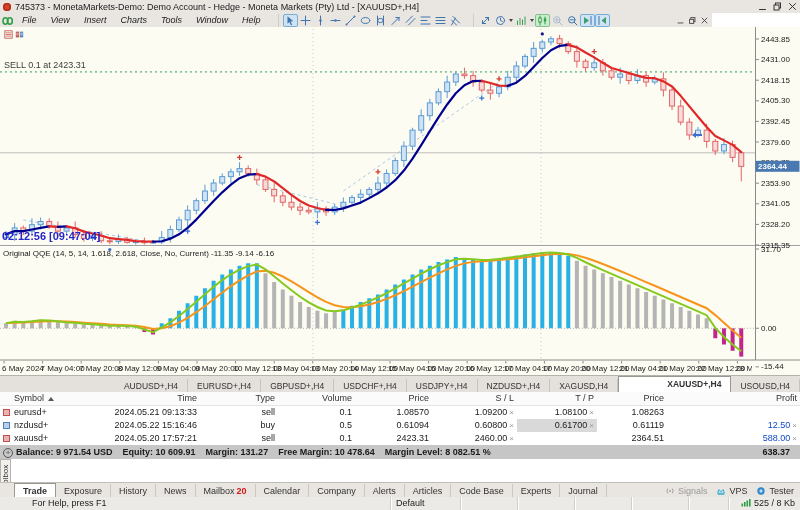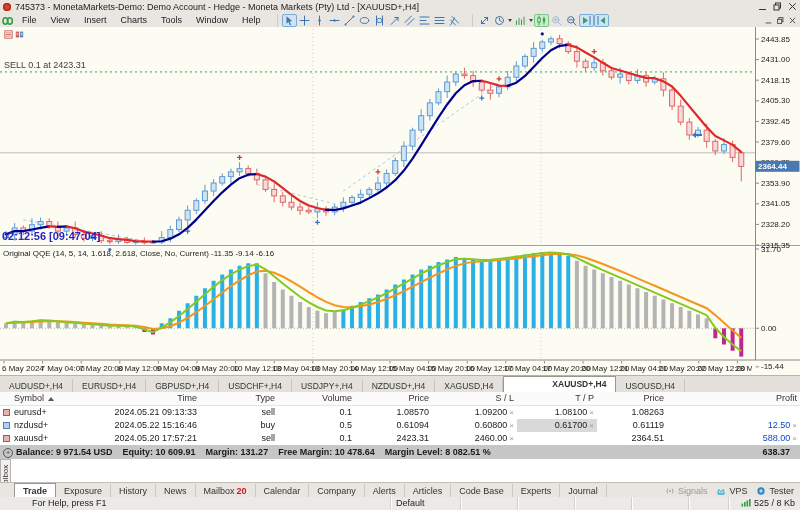--- a/index.html
+++ b/index.html
@@ -4,38 +4,38 @@
 <style>
   html,body{margin:0;padding:0;background:#9a9a9a;}
   #app{position:relative;width:800px;height:510px;background:#fff;font-family:"Liberation Sans",sans-serif;overflow:hidden;-webkit-font-smoothing:antialiased;}
   .abs{position:absolute;}
   
   .titlebar{left:0;top:0;width:800px;height:13px;background:#e9e6e2;display:flex;align-items:center;font-size:9px;color:#1a1a1a;}
   .appicon{width:8px;height:8px;border-radius:50%;background:#d8402a;margin:0 4px 0 3px;box-shadow:inset 0 0 0 1.5px #b22d1a;}
   .title{white-space:nowrap;overflow:hidden;}
   .winbtns{margin-left:auto;display:flex;}
   .winbtn{width:15px;height:11px;display:flex;align-items:center;justify-content:center;}
-  .menurow{left:0;top:13px;width:800px;height:14px;background:#e9e6e2;border-bottom:1px solid #c6c2bc;display:flex;align-items:center;font-size:9px;color:#222;}
+  .menurow{left:0;top:13px;width:712px;height:14px;background:#e9e6e2;border-bottom:1px solid #c6c2bc;display:flex;align-items:center;font-size:9px;color:#222;font-style:italic;}
   .menu-item{padding:0 7px;line-height:13px;cursor:default;}
   .tbgroup{display:flex;align-items:center;margin-left:10px;border-left:1px solid #cfccc7;padding-left:4px;height:13px;}
   .tbtn{width:15px;height:13px;display:flex;align-items:center;justify-content:center;border:1px solid transparent;border-radius:2px;box-sizing:border-box;}
   .tbtn.sel{background:#cfe3f3;border-color:#7aadd6;}
   .tbtn.selg{background:#cdeccf;border-color:#7fc28a;}
   .tbtn.dis{opacity:.38;}
   .caret{width:0;height:0;border-left:2.5px solid transparent;border-right:2.5px solid transparent;border-top:3px solid #444;margin:0 1px;}
   .ic{display:block;}
   .ic [stroke]{stroke-linecap:round;}
   
   .symline{left:21px;top:30px;font-size:9px;color:#1a1a1a;pointer-events:none;white-space:nowrap;}
   .symicons{left:4px;top:30px;display:flex;gap:2px;}
   .sell-label{left:4px;top:60px;font-size:9px;color:#3c3c3c;pointer-events:none;}
   .countdown{left:2px;top:230px;font-size:11px;font-weight:bold;color:#2525c8;pointer-events:none;}
   .qqe-label{left:3px;top:249px;font-size:8px;color:#1a1a1a;pointer-events:none;}
   
-  .symtabs{left:0;top:375px;width:800px;height:17px;background:#e4e1dd;border-top:1px solid #b6b2ac;border-bottom:1px solid #3b82f6;display:flex;align-items:flex-end;font-size:8.5px;color:#333;}
+  .symtabs{left:0;top:375px;width:800px;height:17px;background:#e4e1dd;border-top:1px solid #b6b2ac;border-bottom:1px solid #3b82f6;display:flex;align-items:flex-end;font-size:8.5px;color:#333;justify-content:flex-end;}
   .stab{padding:0 9px;line-height:14px;border-right:1px solid #c8c4bf;white-space:nowrap;}
   .stab.active{background:#fff;font-weight:bold;border:1px solid #9a9690;border-bottom:1px solid #fff;line-height:15px;padding-left:48px;}
   
   .tablewrap{left:0;top:392px;width:800px;height:66px;background:#fff;font-size:9px;color:#1a1a1a;}
   .trow{display:grid;grid-template-columns:90px 110px 78px 77px 77px 85px 80px 70px 133px;height:13px;line-height:13px;}
   .trow.head{color:#333;background:#fbfbfb;border-bottom:1px solid #e4e4e4;}
   .c{padding:0 3px;text-align:right;white-space:nowrap;overflow:hidden;}
   .c.sym{text-align:left;padding-left:14px;position:relative;}
   .rowicon{position:absolute;left:3px;top:3px;width:7px;height:7px;border:1px solid #888;box-sizing:border-box;}
   .xbtn{color:#9a9a9a;font-size:8px;margin-left:2px;}

